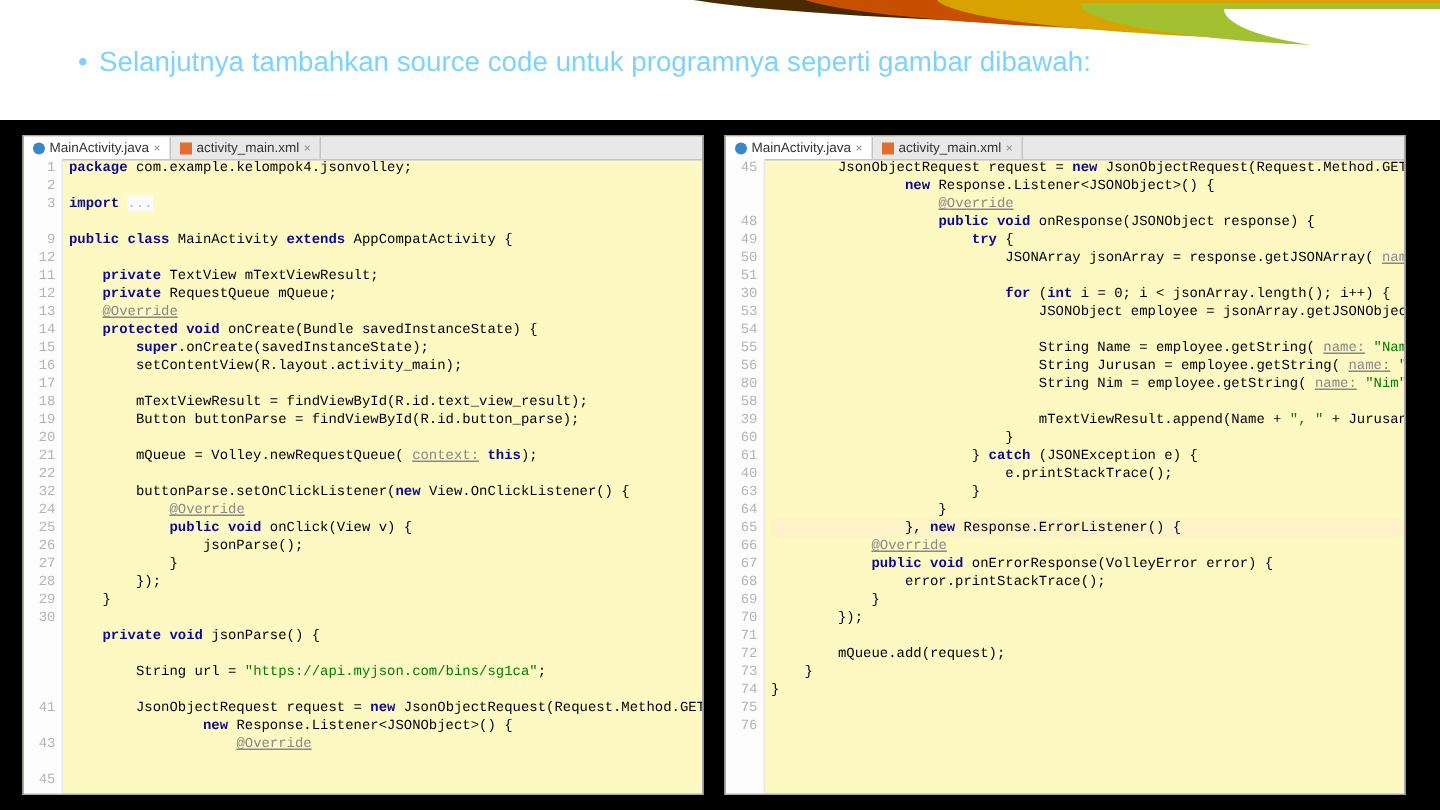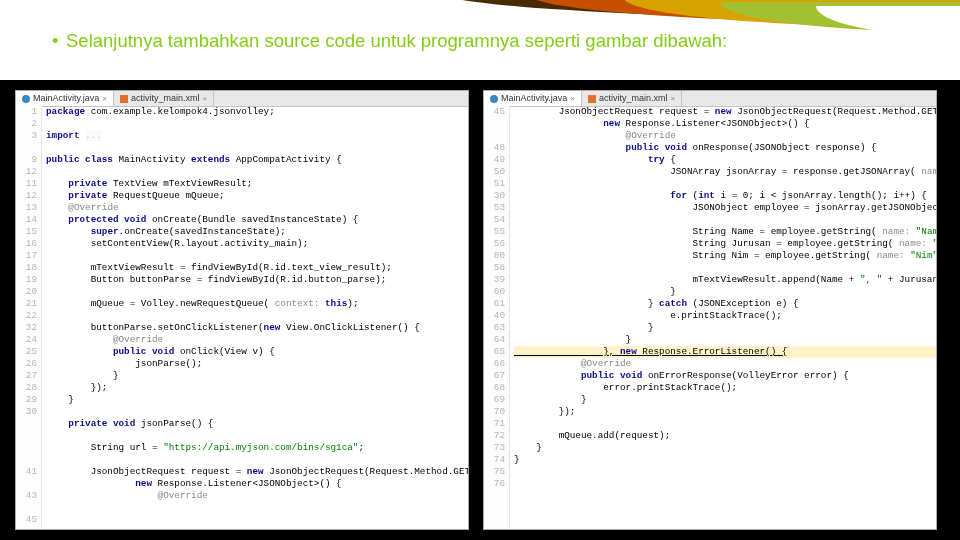--- a/index.html
+++ b/index.html
@@ -10,42 +10,42 @@
   .sw1 { width: 55%; background: #4a2a00; top: -10px; height: 20px; }
   .sw2 { width: 45%; background: #c75000; top: -6px; height: 18px; }
   .sw3 { width: 35%; background: #d8a300; top: -2px; height: 16px; }
   .sw4 { width: 25%; background: #a3c030; top: 2px; height: 14px; }
   .sw5 { width: 15%; background: #fff; top: 6px; height: 8px; }
 
   .slide-white  { position: absolute; top: 0; left: 0; right: 0; height: 80px; background: #fff; }
   .slide-white::after { content:""; position:absolute; bottom:-6px; left:0; right:0; height:6px; background:linear-gradient(#0000,#0000); }
   .black-area   { position: absolute; top: 80px; left: 0; right: 0; bottom: 0; background: #000; }
 
-  .bullet { position: absolute; top: 30px; left: 52px; font-size: 18.5px; color: #84cc16; }
+  .bullet { position: absolute; top: 30px; left: 52px; font-size: 18.5px; color: #7dd3fc; }
   .bul { display:inline-block; width:14px; }
 
-  .code-pane { position: absolute; top: 90px; background: #ffffff; border: 1px solid #aaa; width: 452px; bottom: 10px; font-family: "Courier New", monospace; font-size: 9.3px; line-height: 12px; overflow: hidden; }
+  .code-pane { position: absolute; top: 90px; background: #fef9c3; border: 1px solid #aaa; width: 452px; bottom: 10px; font-family: "Courier New", monospace; font-size: 9.3px; line-height: 12px; overflow: hidden; }
   .code-pane.left  { left: 15px; }
   .code-pane.right { left: 483px; }
 
   
   .tabs { height: 15px; background: #e8e8e8; border-bottom: 1px solid #c5c5c5; display: flex; align-items: center; font-family: Arial, sans-serif; font-size: 9px; color:#333; }
   .tab { padding: 0 6px; height:15px; line-height:15px; border-right:1px solid #c5c5c5; display:flex; align-items:center; gap:3px; }
   .tab.active { background:#fff; }
   .ico-java { width:8px; height:8px; border-radius:50%; background:#3a87c7; display:inline-block; }
   .ico-xml  { width:8px; height:8px; background:#e07030; display:inline-block; }
   .tab-close{ color:#888; font-size:8px; }
 
   .gutter { position: absolute; left: 0; top: 15px; bottom: 0; width: 26px; background: #fdfdfd; border-right: 1px solid #e7e7e7; color:#b5b5b5; text-align:right; padding-right:4px; box-sizing:border-box; }
   .code   { position: absolute; left: 26px; right: 0; top: 15px; bottom: 0; white-space: pre; padding-left: 4px; color:#000; }
 
   .kw   { color:#0b0b8f; font-weight:bold; }
   .str  { color:#008000; }
-  .cmt  { color:#888; }
-  .hl   { background:#fff2c8; display:inline-block; width:100%;text-decoration:underline; }
+  .cmt  { color:#888;text-decoration:underline; }
+  .hl   { background:#fff2c8; display:inline-block; width:100%; }
   .fold-mark { color:#bbb; background:#fafafa; }
 </style>
 </head>
 <body>
 
 <div class="slide-white"></div>
 <div class="black-area"></div>
 
 <div class="swoosh">
   <div class="sw1"></div>

